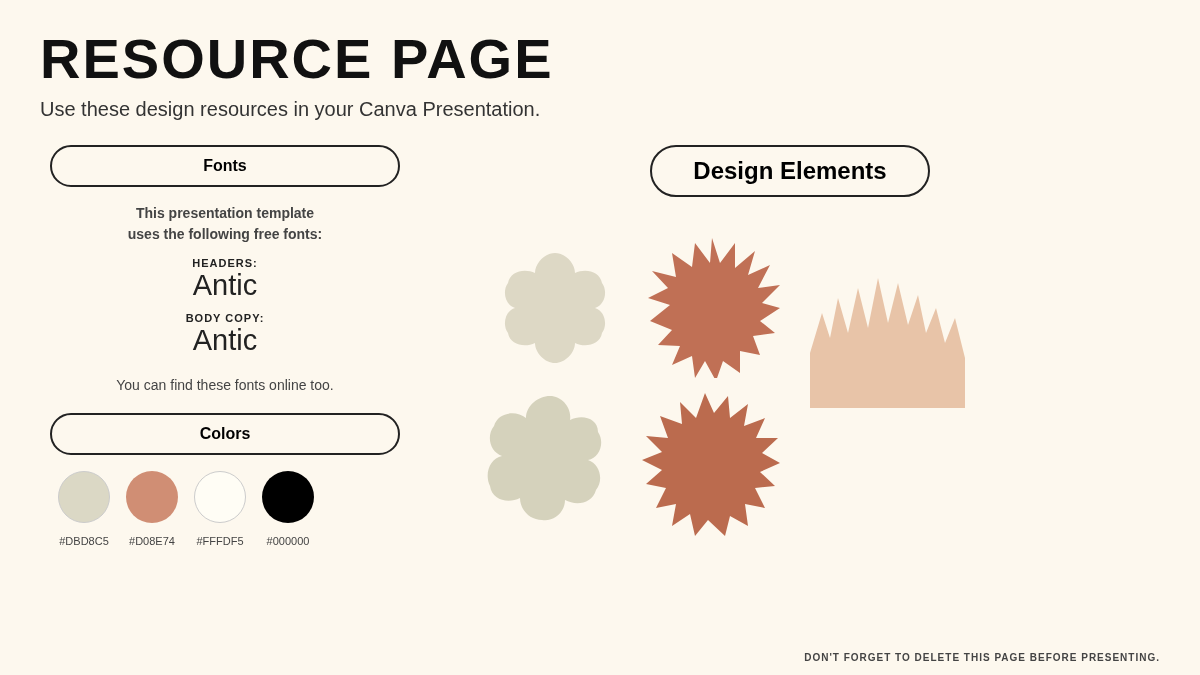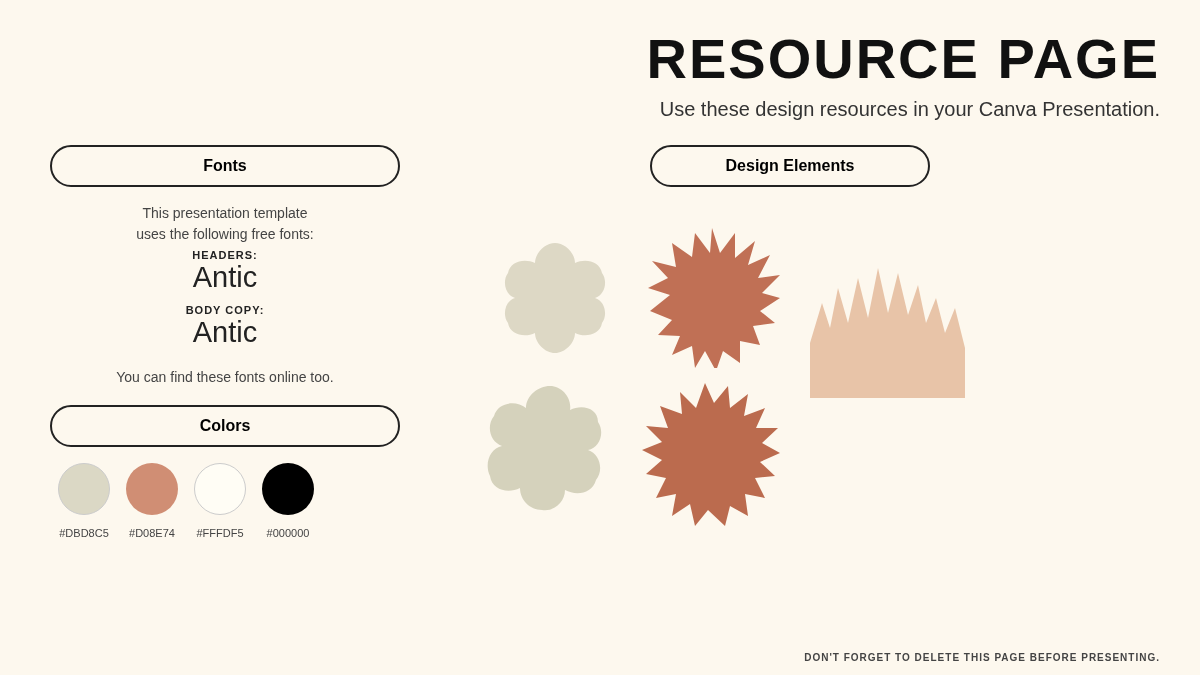--- a/index.html
+++ b/index.html
@@ -12,21 +12,21 @@
       overflow: hidden;
       position: relative;
     }
 
     .page-wrapper {
       width: 1200px;
       height: 675px;
       background-color: #fdf8ee;
       display: flex;
       flex-direction: column;
-      align-items: flex-end;
+      align-items: flex-start;
       padding: 28px 40px 20px;
     }
 
     .page-title {
       font-size: 56px;
       font-weight: 900;
       letter-spacing: 2px;
       color: #111;
       font-family: Arial Black, Arial, sans-serif;
       line-height: 1.1;
@@ -67,21 +67,22 @@
       margin-bottom: 16px;
       background: transparent;
     }
 
     .fonts-desc {
       text-align: center;
       font-size: 14px;
       color: #444;
       font-family: Arial, sans-serif;
       line-height: 1.5;
-      margin-bottom: 4px;
+      margin-bottom: 12px;
+      font-weight: bold;
     }
 
     .font-entry {
       text-align: center;
       margin-bottom: 10px;
     }
 
     .font-label {
       font-size: 11px;
       font-weight: 800;
@@ -151,21 +152,21 @@
       padding: 0 10px;
       position: relative;
     }
 
     .design-elements-badge {
       border: 2px solid #222;
       border-radius: 30px;
       text-align: center;
       padding: 10px 30px;
       font-weight: 700;
-      font-size: 16px;
+      font-size: 24px;
       font-family: Arial, sans-serif;
       margin-bottom: 16px;
       background: transparent;
       align-self: center;
       min-width: 280px;
     }
 
     .shapes-area {
       flex: 1;
       position: relative;

